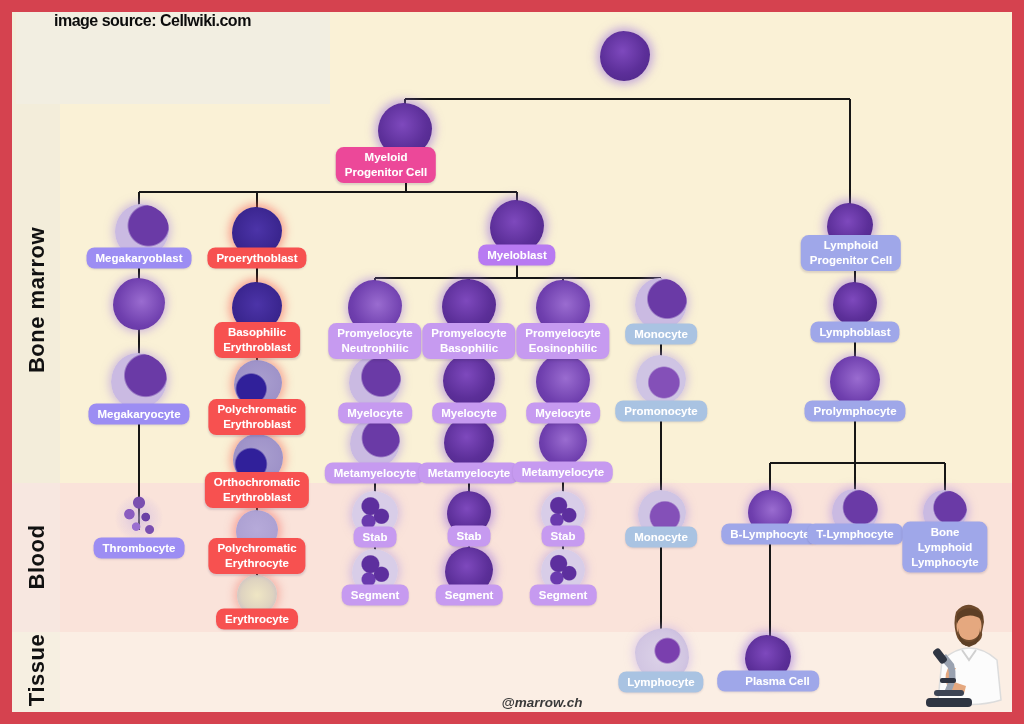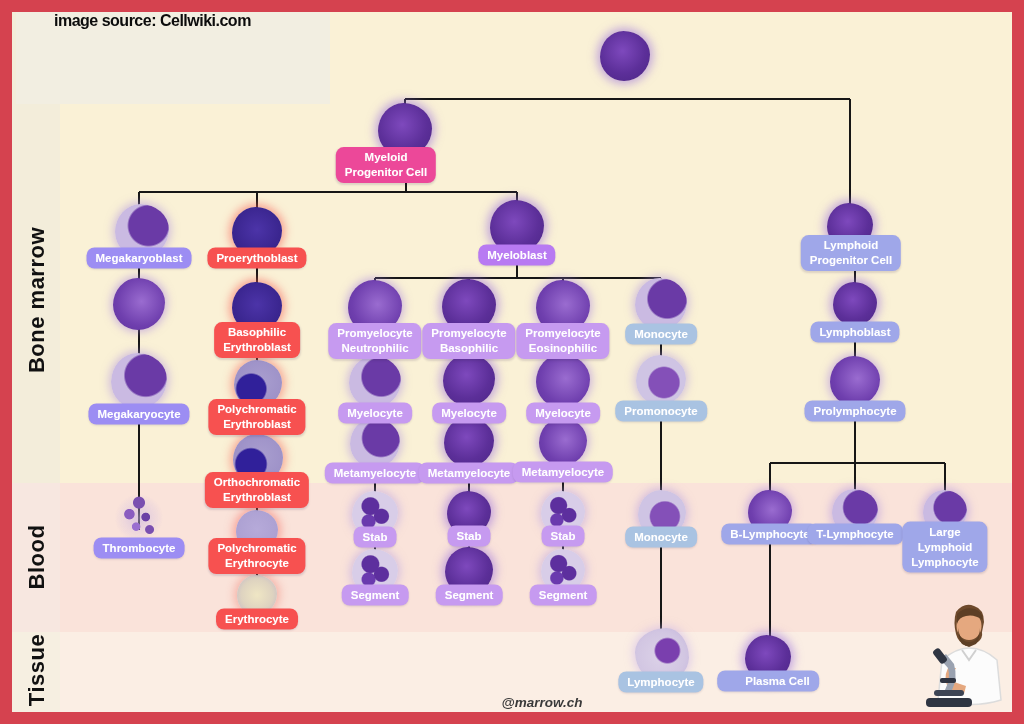--- a/index.html
+++ b/index.html
@@ -223,21 +223,21 @@
         <div class="cell cv-med" style="left: 748px; top: 490px; height: 44px; width: 44px;"></div>
         <div class="nlabel" style="left: 770px; top: 534px; background: rgb(159, 167, 233);">
           <div>B-Lymphocyte</div>
         </div>
         <div class="cell cv-light" style="left: 832px; top: 489px; height: 46px; width: 46px;"></div>
         <div class="nlabel" style="left: 855px; top: 534px; background: rgb(159, 167, 233);">
           <div>T-Lymphocyte</div>
         </div>
         <div class="cell cv-light" style="left: 923px; top: 490px; height: 44px; width: 44px;"></div>
         <div class="nlabel" style="left: 945px; top: 547px; background: rgb(159, 167, 233);">
-          <div>Large</div>
+          <div>Bone</div>
           <div>Lymphoid</div>
           <div>Lymphocyte</div>
         </div>
         <div class="cell cv-seg" style="left: 352px; top: 549px; height: 46px; width: 46px;"></div>
         <div class="nlabel" style="left: 375px; top: 595px; background: rgb(198, 154, 240);">
           <div>Segment</div>
         </div>
         <div class="cell cv-dark" style="left: 445px; top: 547px; height: 48px; width: 48px;"></div>
         <div class="nlabel" style="left: 469px; top: 595px; background: rgb(198, 154, 240);">
           <div>Segment</div>

